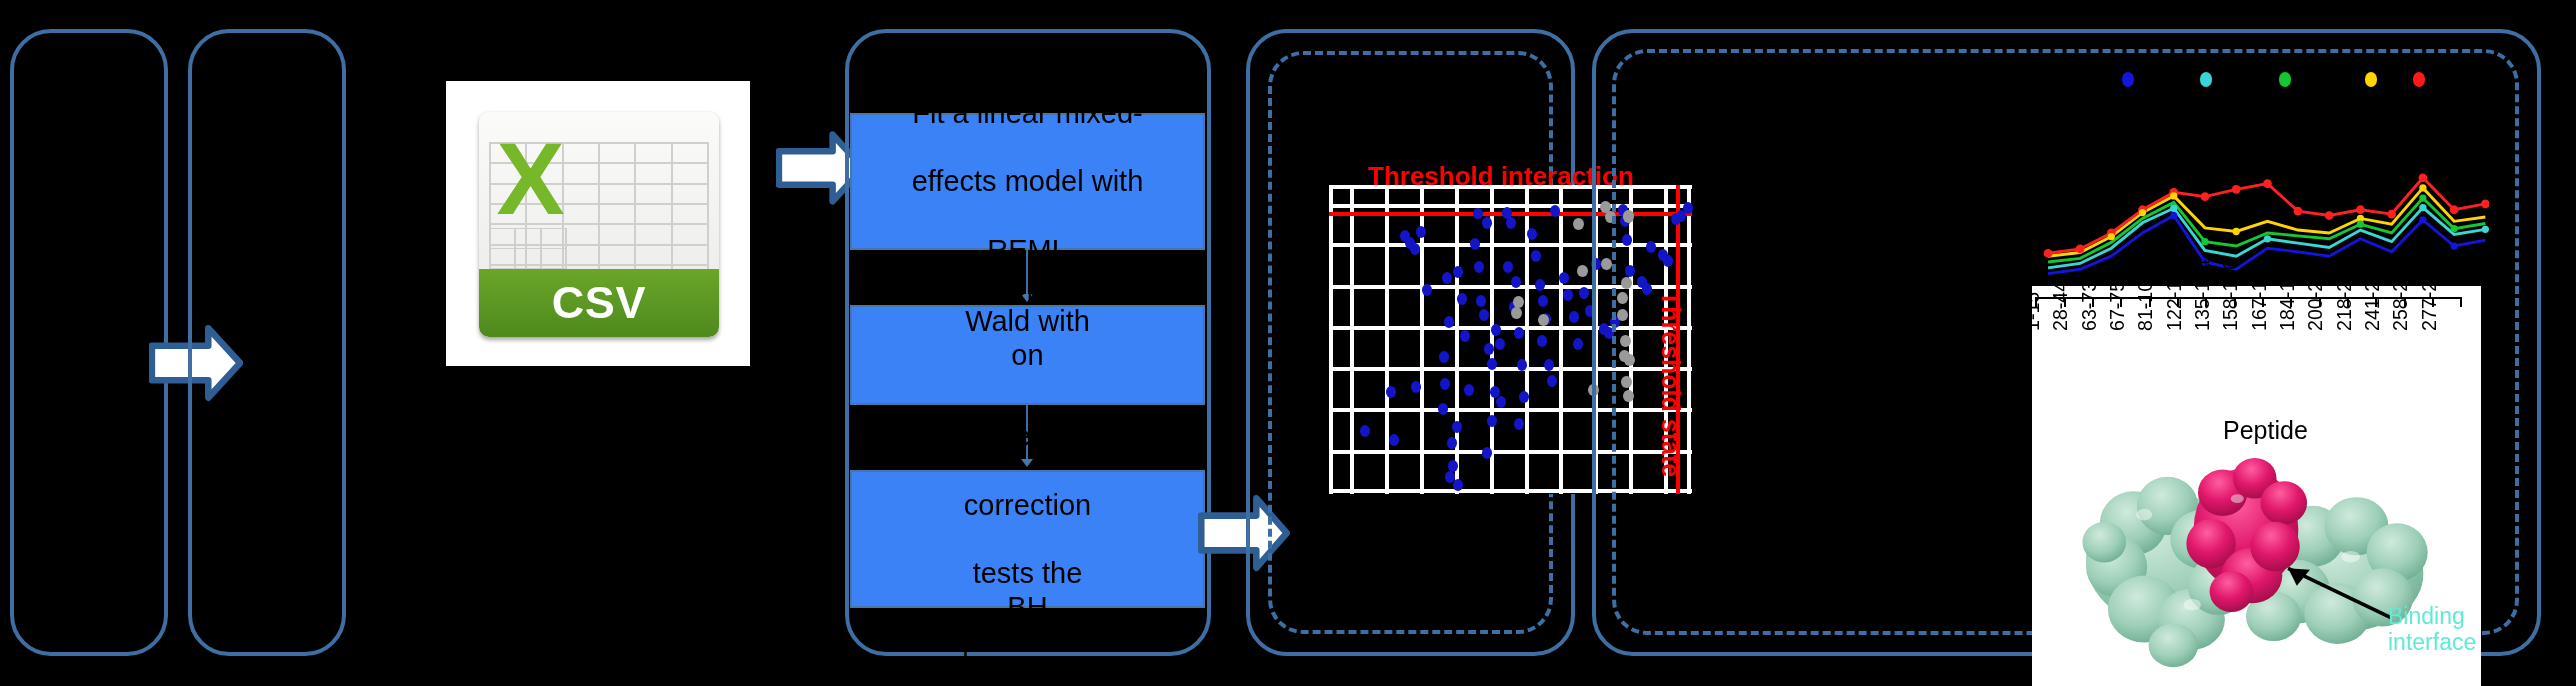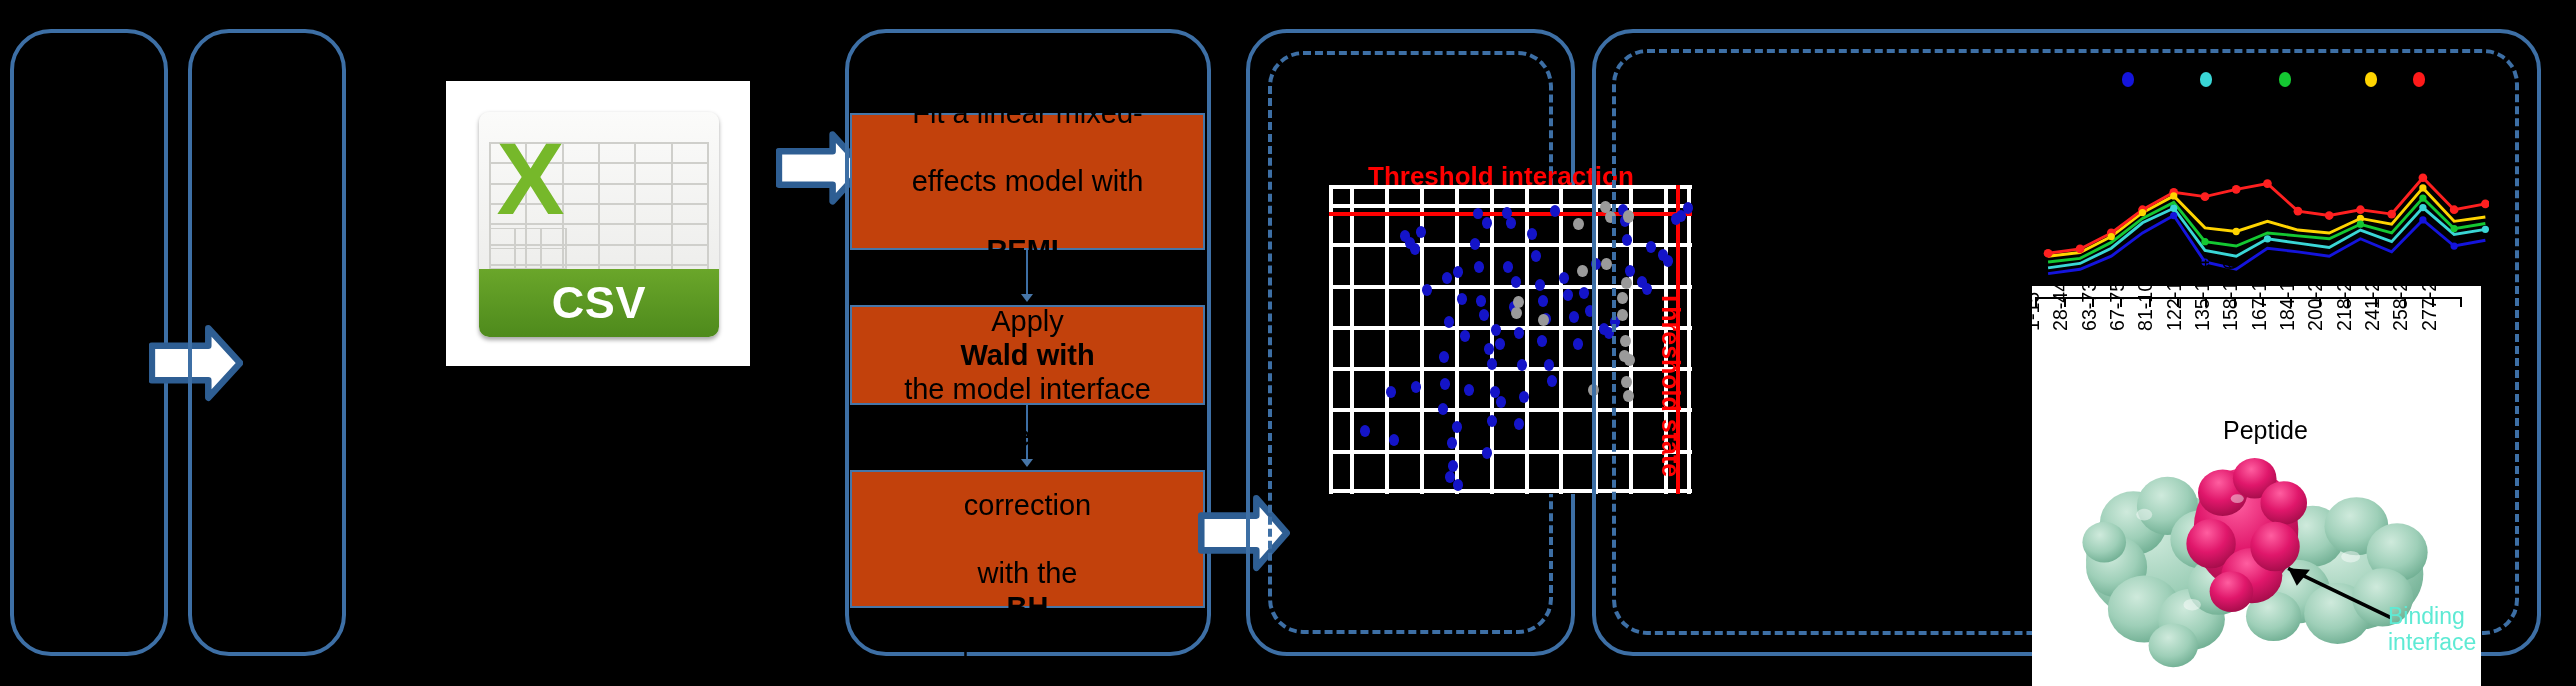--- a/index.html
+++ b/index.html
@@ -7,25 +7,25 @@
        font-family:"Liberation Sans",sans-serif;}
 
   .panel{position:absolute;border:4.4px solid #3d6fa5;border-radius:41px;box-sizing:border-box;}
   .panel-dashed{position:absolute;border:4.4px dashed #3d6fa5;border-radius:35px;box-sizing:border-box;}
 
   
   .arrow{position:absolute;}
   .arrow svg{display:block;}
 
   
-  .pbox{position:absolute;background:#c2410c;border:2.2px solid #4776a8;
+  .pbox{position:absolute;background:#3b82f6;border:2.2px solid #4776a8;
         box-sizing:border-box;display:flex;align-items:center;justify-content:center;
         text-align:center;color:#000;line-height:1.18;}
   .pbox span{display:block;padding:0 4.4px;}
-  .pbox b{font-weight:bold;}
+  .pbox b{font-weight:normal;}
   .connector{position:absolute;background:#3d6fa5;width:2.2px;}
   .conn-head{position:absolute;width:0;height:0;border-left:6.5px solid transparent;
              border-right:6.5px solid transparent;border-top:8px solid #4776a8;}
 
   
   .csv-card{position:absolute;background:#fff;overflow:hidden;}
   .csv-icon{position:absolute;border-radius:10.2px;overflow:hidden;
             background:linear-gradient(#f4f4f2,#e3e3e0);
             box-shadow:0 2.2px 4.4px rgba(0,0,0,.35);}
   .csv-sheet{position:absolute;left:0;right:0;top:0;bottom:30%;
@@ -123,33 +123,33 @@
     <span>effects model with </span><br>
     <b>REML</b>
   </span>
 </div>
 
 <div class="connector" style="left:1026px;top:250px;height:48px;"></div>
 <div class="conn-head" style="left:1021px;top:294px;"></div>
 
 <div class="pbox" style="left:850px;top:305px;width:355px;height:100px;font-size:29px;">
   <span>
-    <span>Apply </span><b>Wald with</b><br>
+    <span>Apply </span><b>Wald with</b><span> on</span><br>
     <span>the model interface</span>
   </span>
 </div>
 
 <div class="connector" style="left:1026px;top:405px;height:58px;"></div>
 <div class="conn-head" style="left:1021px;top:459px;"></div>
 
 <div class="pbox" style="left:850px;top:470px;width:355px;height:138px;font-size:29px;">
   <span>
     <span>Multiple testing</span><br>
     <span>correction</span><br>
-    <span>with the </span><b>BH</b><span> procedure</span>
+    <span>tests the </span><b>BH</b><span> procedure</span>
   </span>
 </div>
 
 <div class="arrow" style="left:1198px;top:491px;width:92px;height:84px;">
   <svg width="92" height="84" viewBox="0 0 126 116">
     <polygon points="4,34 80,34 80,10 122,58 80,106 80,82 4,82" fill="#ffffff" stroke="#2e5e93" stroke-width="9" stroke-linejoin="round"></polygon>
   </svg>
 </div>
 
 <div class="panel" style="left:1246px;top:29px;width:329px;height:627px;"></div>

